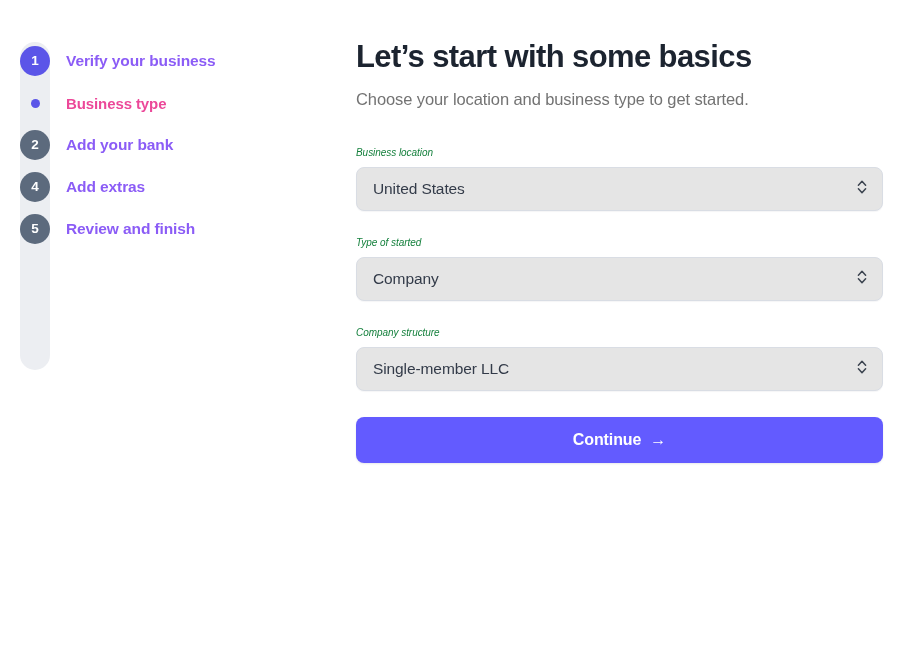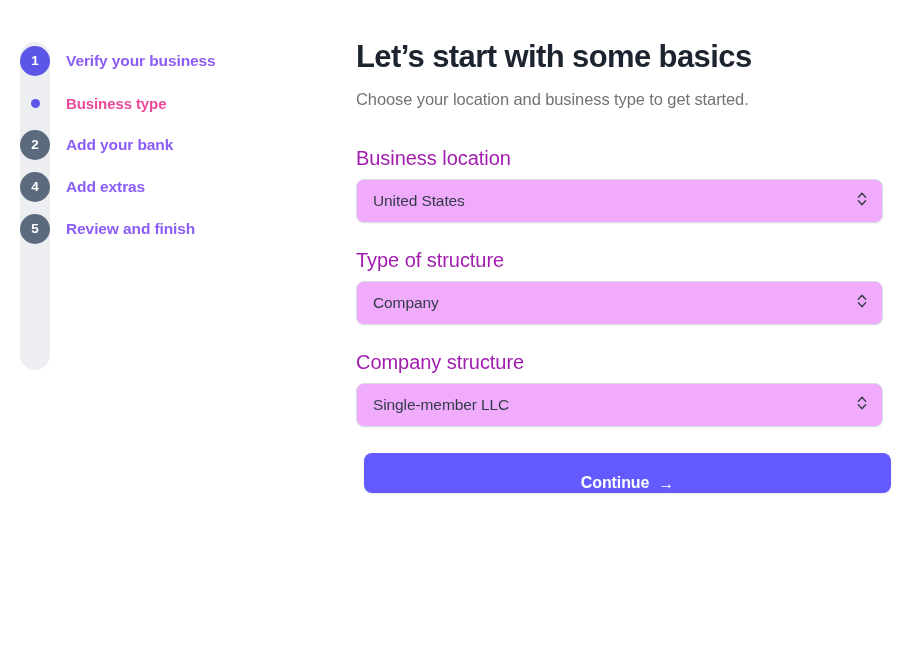--- a/index.html
+++ b/index.html
@@ -136,31 +136,32 @@
   }
 
   .form {
     margin-top: 38px;
   }
 
   .field { margin-bottom: 26px; }
 
   .field-label {
     display: block;
-    font-size: 20px;
-    color: #a21caf;
+    font-size: 10px;
+    color: #15803d;
     margin-bottom: 9px;
     letter-spacing: -0.05px;
+    font-style: italic;
   }
 
   .select-wrap {
     position: relative;
     width: 527px;
     height: 44px;
-    background: #f0abfc;
+    background: #e5e5e5;
     border: 1px solid #d9dde4;
     border-radius: 8px;
     box-sizing: border-box;
     display: flex;
     align-items: center;
     box-shadow: 0 1px 1px rgba(17,24,39,0.04);
   }
 
   .select-value {
     padding-left: 16px;
@@ -174,36 +175,35 @@
     right: 14px;
     top: 50%;
     transform: translateY(-50%);
     display: block;
     color: #3c4450;
   }
 
   .continue-btn {
     margin-top: 20px;
     width: 527px;
-    height: 40px;
+    height: 46px;
     background: #635bff;
     border: none;
     border-radius: 8px;
     color: #ffffff;
     font-family: "Liberation Sans", sans-serif;
     font-size: 16px;
     font-weight: 700;
     letter-spacing: -0.1px;
     cursor: pointer;
     display: flex;
-    align-items: flex-end;
+    align-items: center;
     justify-content: center;
     gap: 9px;
     box-shadow: 0 1px 2px rgba(60,66,87,0.12);
-    margin-left: 8px;
   }
   .continue-arrow {
     font-size: 16px;
     font-weight: 400;
     line-height: 1;
     display: inline-block;
   }
 </style>
 </head>
 <body>
@@ -247,21 +247,21 @@
           <label class="field-label">Business location</label>
           <div class="select-wrap">
             <span class="select-value">United States</span>
             <span class="select-chevrons"><svg width="12" height="18" viewBox="0 0 12 18" aria-hidden="true">
                 <path d="M2.4 7.3 L6 3.3 L9.6 7.3" fill="none" stroke="currentColor" stroke-width="1.5" stroke-linecap="round" stroke-linejoin="round"></path>
                 <path d="M2.4 10.7 L6 14.7 L9.6 10.7" fill="none" stroke="currentColor" stroke-width="1.5" stroke-linecap="round" stroke-linejoin="round"></path>
               </svg></span>
           </div>
         </div>
         <div class="field">
-          <label class="field-label">Type of structure</label>
+          <label class="field-label">Type of started</label>
           <div class="select-wrap">
             <span class="select-value">Company</span>
             <span class="select-chevrons"><svg width="12" height="18" viewBox="0 0 12 18" aria-hidden="true">
                 <path d="M2.4 7.3 L6 3.3 L9.6 7.3" fill="none" stroke="currentColor" stroke-width="1.5" stroke-linecap="round" stroke-linejoin="round"></path>
                 <path d="M2.4 10.7 L6 14.7 L9.6 10.7" fill="none" stroke="currentColor" stroke-width="1.5" stroke-linecap="round" stroke-linejoin="round"></path>
               </svg></span>
           </div>
         </div>
         <div class="field">
           <label class="field-label">Company structure</label>

